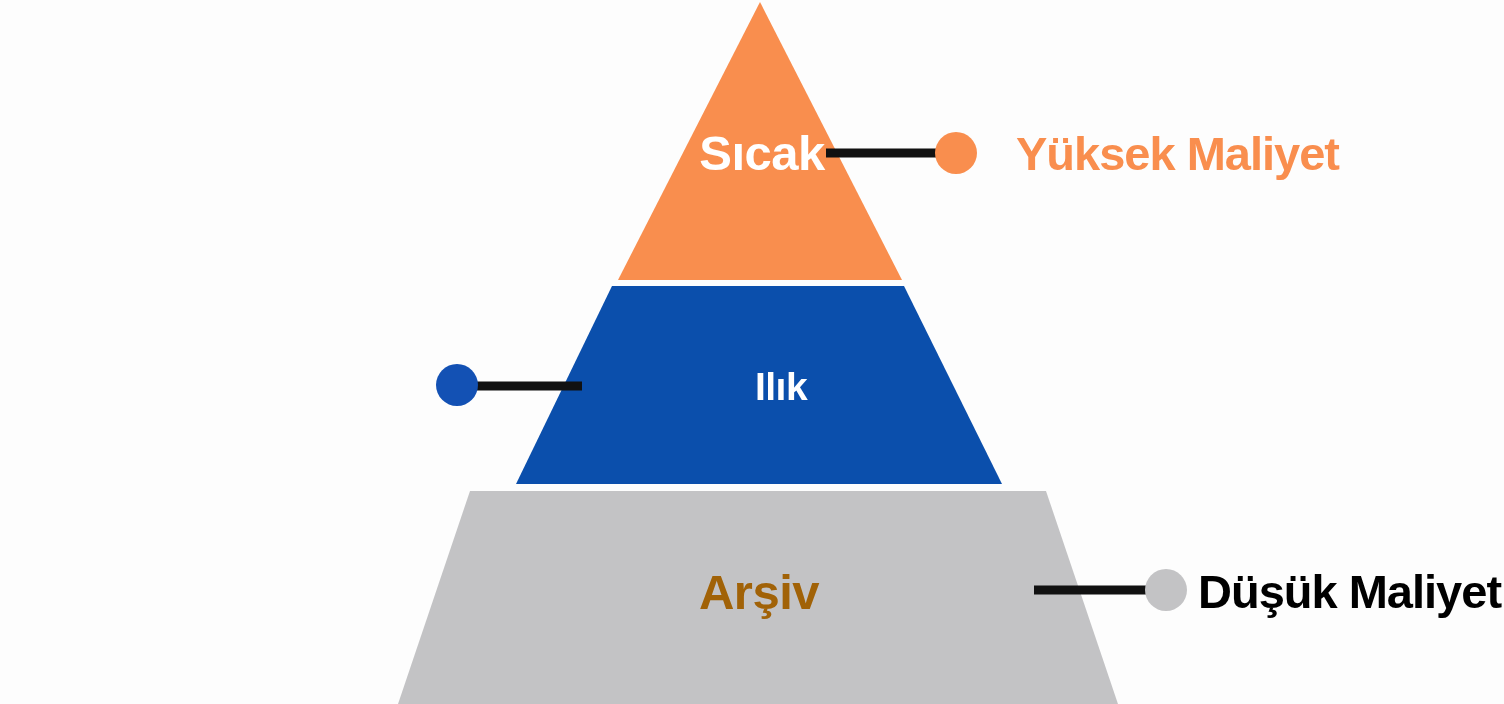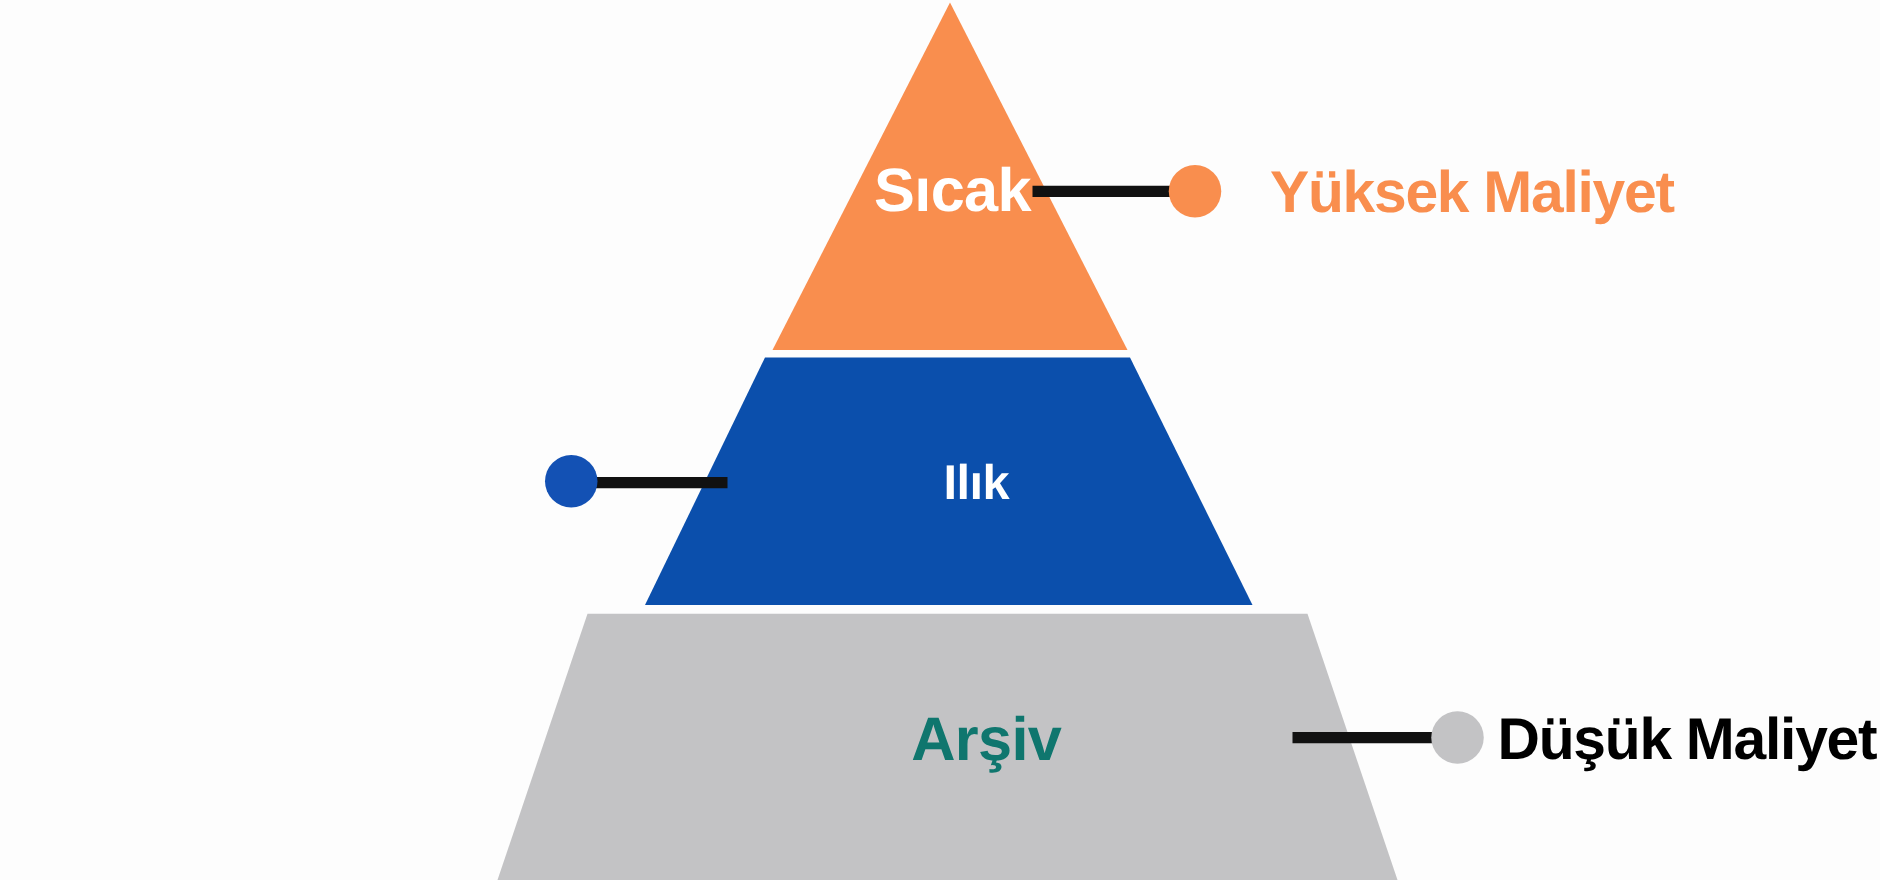--- a/index.html
+++ b/index.html
@@ -113,20 +113,20 @@
     <circle id="connector-dot-warm" cx="457" cy="385" r="21" fill="#1351b4"></circle>
 
     <line id="connector-line-archive" x1="1034" y1="590" x2="1148" y2="590" stroke-width="9" stroke-linecap="butt" stroke="#111111"></line>
     <circle id="connector-dot-archive" cx="1166" cy="590" r="21" fill="#c3c3c5"></circle>
   </svg>
 
   <div class="tier-label" id="tier-label-hot" style="color: rgb(255, 255, 255);">Sıcak</div>
 
   <div class="tier-label" id="tier-label-warm" style="color: rgb(255, 255, 255);">Ilık</div>
 
-  <div class="tier-label" id="tier-label-archive" style="color: #0f766e; margin-left: 30px;">Arşiv</div>
+  <div class="tier-label" id="tier-label-archive" style="color: #a16207;">Arşiv</div>
 
   <div class="callout-label" id="callout-label-high" style="color: rgb(249, 142, 78);">Yüksek Maliyet</div>
 
 
   <div class="callout-label" id="callout-label-low" style="color: #000000;">Düşük Maliyet</div>
 
 </div>
 
 </body></html>

